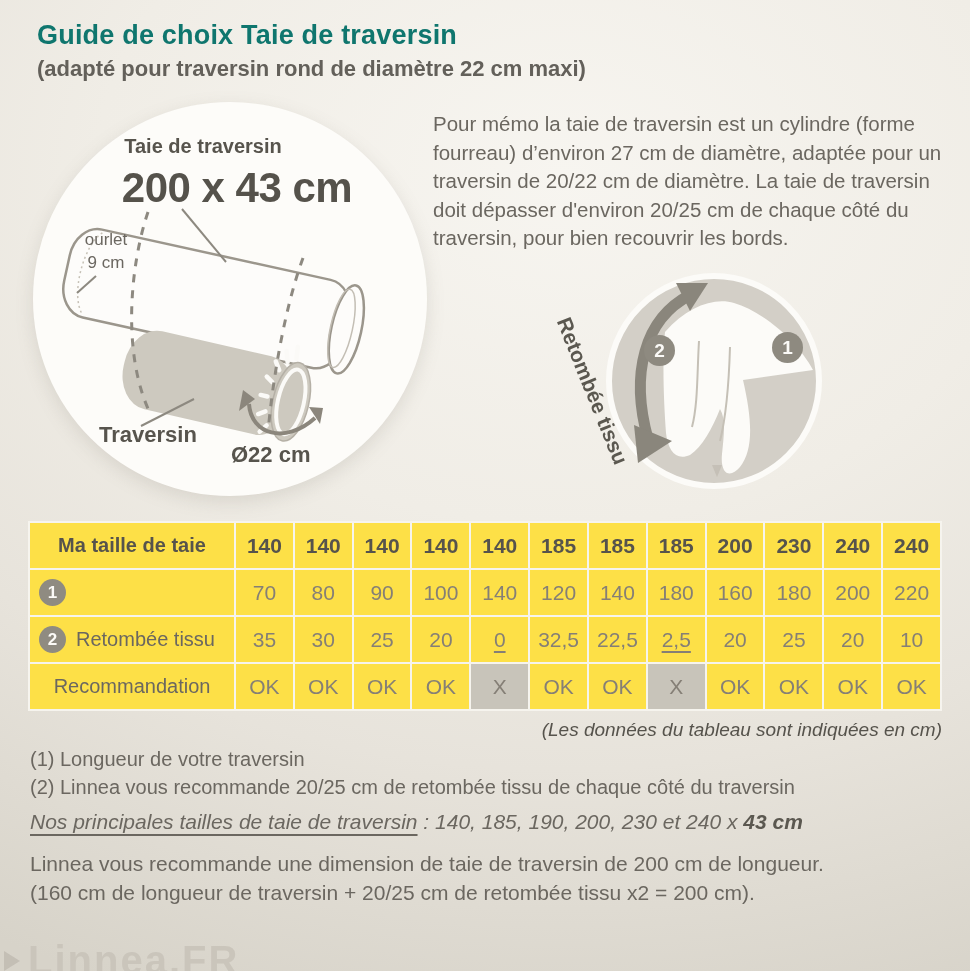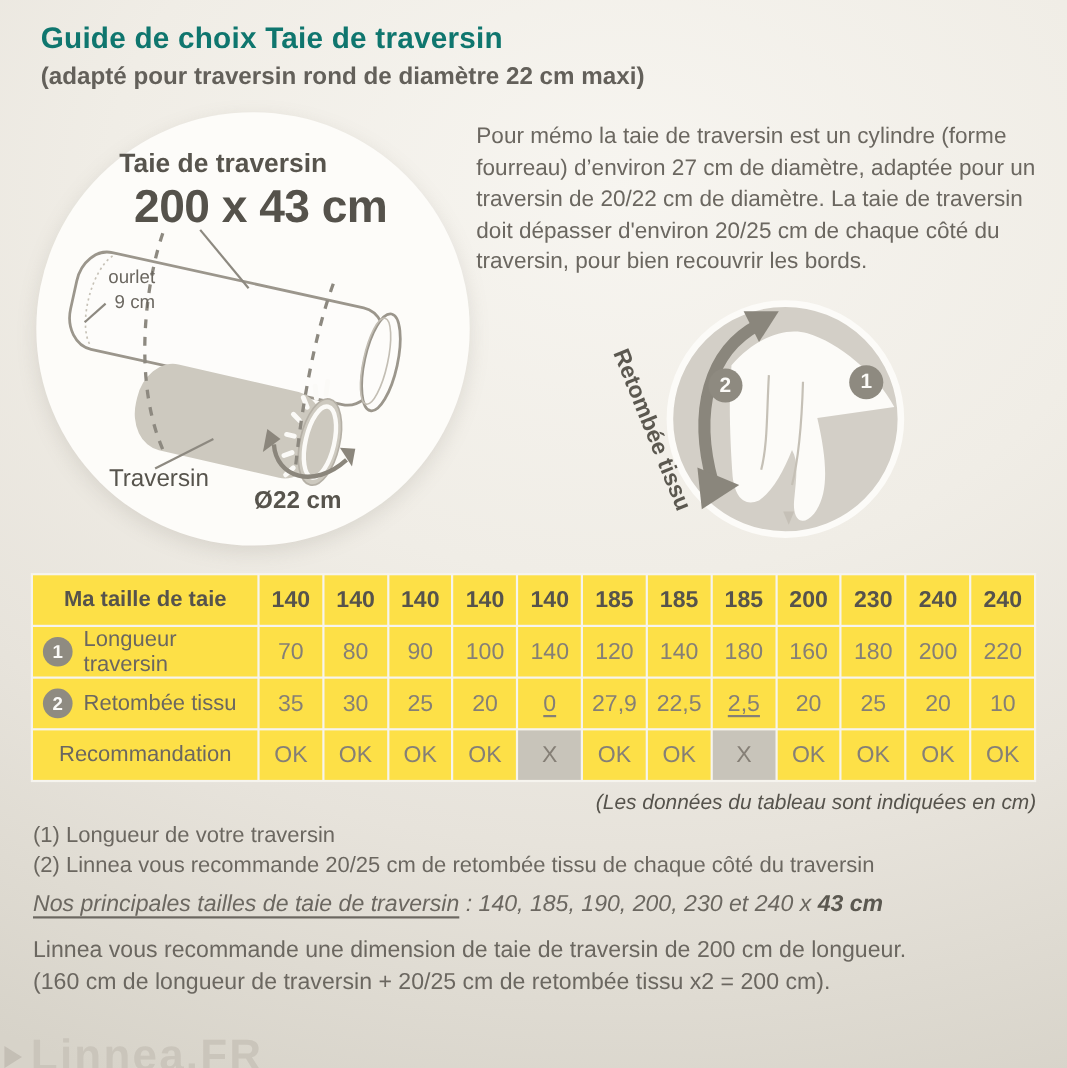--- a/index.html
+++ b/index.html
@@ -14,24 +14,24 @@
   .title{left:37px;top:20px;font-size:27px;font-weight:bold;color:#0f766e;letter-spacing:.2px;}
   .subtitle{left:37px;top:56px;font-size:22px;font-weight:bold;color:#63605a;}
   
   .intro{left:433px;top:110px;width:516px;font-size:20.5px;line-height:28.5px;color:#6b6760;}
   .intro .q{display:block;}
   
   .circle-left{left:33px;top:102px;width:394px;height:394px;border-radius:50%;
     background:#fdfcf9;box-shadow:0 6px 18px rgba(120,115,105,.18);}
   .circle-left svg{position:absolute;left:0;top:0;}
   .lbl{position:absolute;text-align:center;color:#57544d;}
-  .taie-label{left:50px;top:33px;width:240px;font-size:24px;font-weight:bold;}
+  .taie-label{left:50px;top:33px;width:240px;font-size:20px;font-weight:bold;}
   .size-label{left:74px;top:62px;width:260px;font-size:42px;font-weight:bold;letter-spacing:-.5px;color:#55524b;}
-  .ourlet-label{left:38px;top:138px;width:70px;font-size:17px;line-height:23px;font-weight:normal;color:#6b6760;text-align:right;}
-  .traversin-label{left:66px;top:320px;width:140px;font-size:22px;font-weight:normal;text-align:left;}
+  .ourlet-label{left:38px;top:126px;width:70px;font-size:17px;line-height:23px;font-weight:normal;color:#6b6760;}
+  .traversin-label{left:66px;top:320px;width:140px;font-size:22px;font-weight:bold;text-align:left;}
   .diam-label{left:186px;top:340px;width:120px;font-size:22px;font-weight:bold;text-align:left;margin-left:12px;}
   
   .circle-right{left:602px;top:269px;width:224px;height:224px;}
   .badge{position:absolute;width:31px;height:31px;border-radius:50%;background:#8e8a80;
     color:#fbfaf7;font-size:19px;font-weight:bold;display:flex;align-items:center;justify-content:center;}
   .badge-2{left:42px;top:66px;}
   .badge-1{left:170px;top:63px;}
   .retombee-label{left:574px;top:314px;font-size:21px;font-weight:bold;color:#5b5850;
     transform:rotate(68deg);transform-origin:0 0;white-space:nowrap;}
   
@@ -158,21 +158,20 @@
   <div class="cell head">185</div>
   <div class="cell head">185</div>
   <div class="cell head">185</div>
   <div class="cell head">200</div>
   <div class="cell head">230</div>
   <div class="cell head">240</div>
   <div class="cell head">240</div>
 
   <div class="cell label badged">
     <span class="tbadge">1</span>
-    <span>Longueur traversin</span>
   </div>
   <div class="cell">70</div>
   <div class="cell">80</div>
   <div class="cell">90</div>
   <div class="cell">100</div>
   <div class="cell">140</div>
   <div class="cell">120</div>
   <div class="cell">140</div>
   <div class="cell">180</div>
   <div class="cell">160</div>
@@ -184,21 +183,21 @@
     <span class="tbadge">2</span>
     <span>Retombée tissu</span>
   </div>
   <div class="cell">35</div>
   <div class="cell">30</div>
   <div class="cell">25</div>
   <div class="cell">20</div>
   <div class="cell">
       <span class="u">0</span>
     </div>
-  <div class="cell">27,9</div>
+  <div class="cell">32,5</div>
   <div class="cell">22,5</div>
   <div class="cell">
       <span class="u">2,5</span>
     </div>
   <div class="cell">20</div>
   <div class="cell">25</div>
   <div class="cell">20</div>
   <div class="cell">10</div>
 
   <div class="cell label">Recommandation</div>

